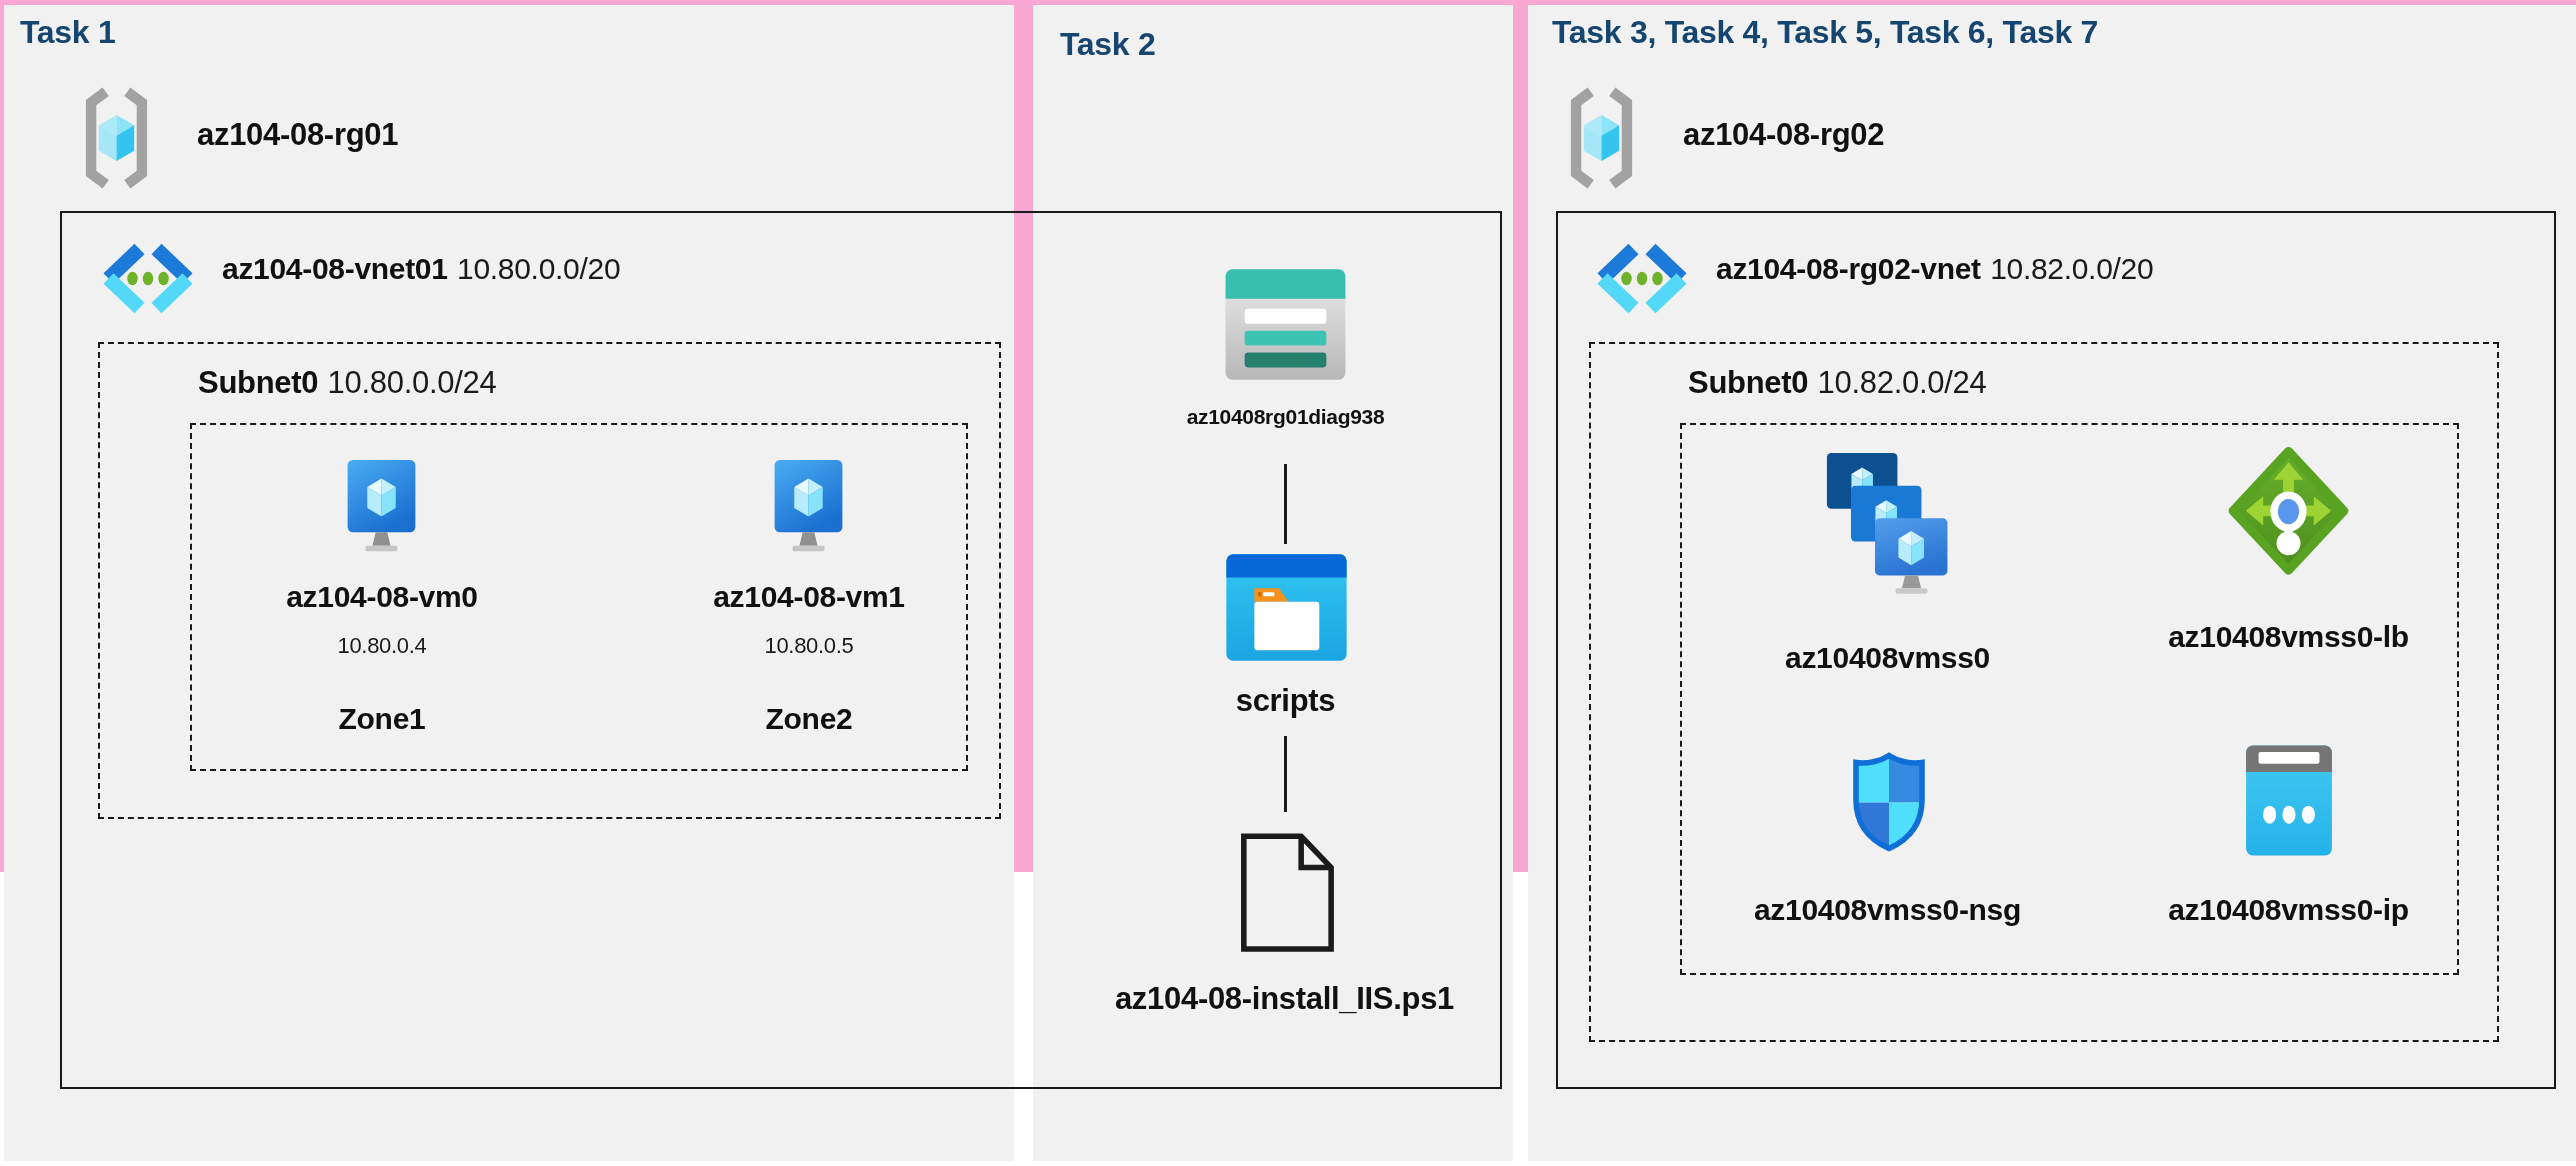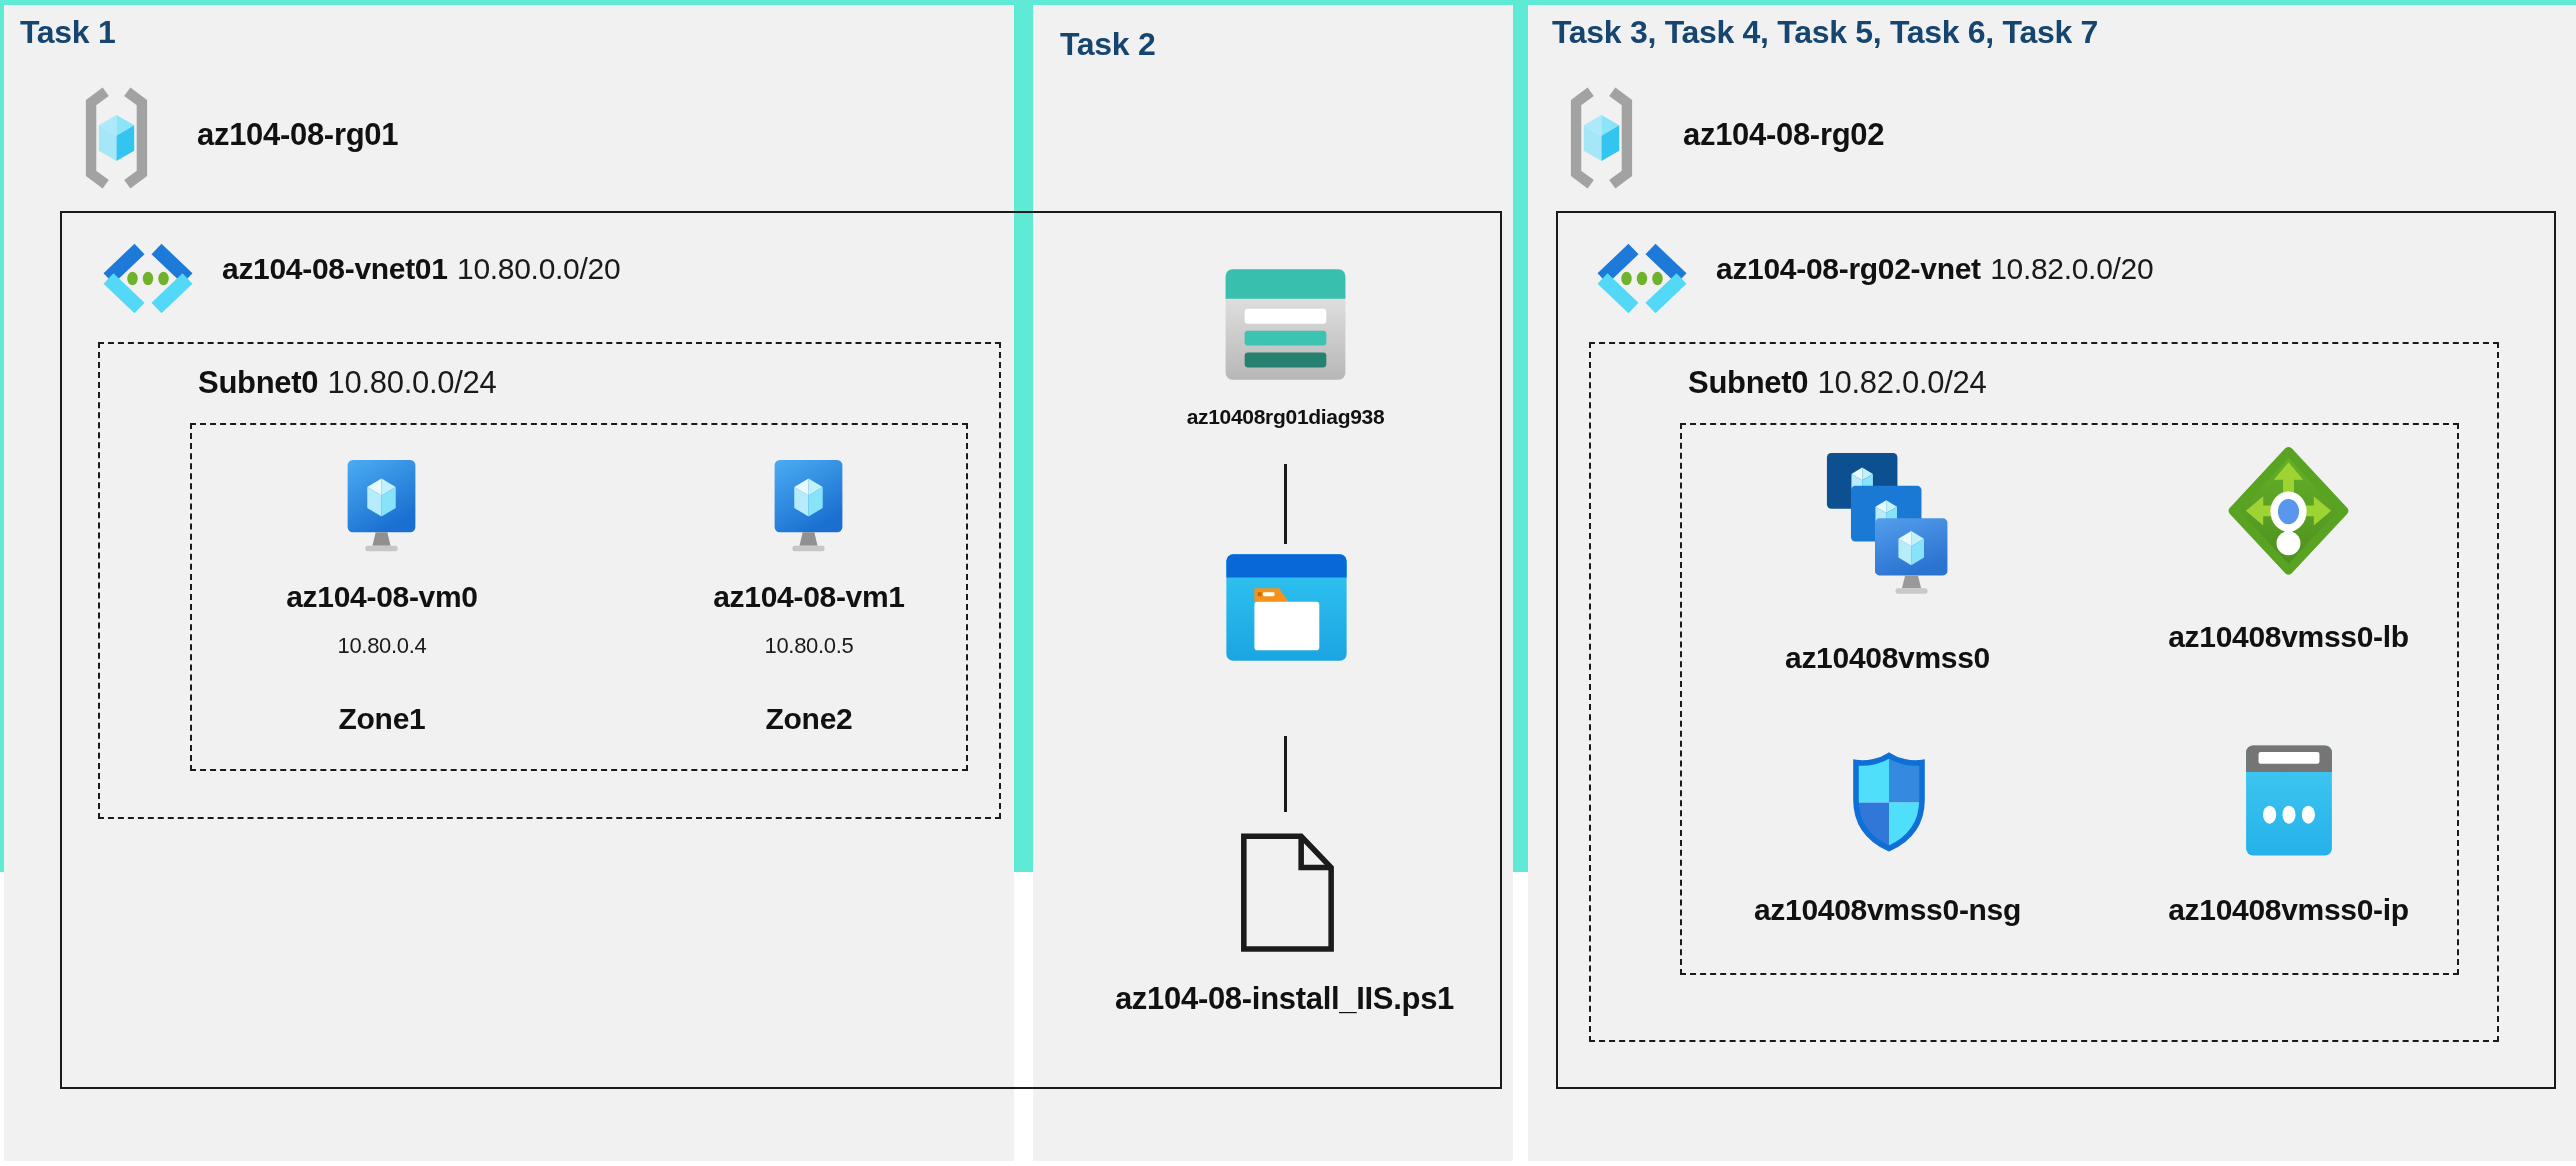--- a/index.html
+++ b/index.html
@@ -1,18 +1,18 @@
 <!DOCTYPE html>
 <html style="font-size:10.8px"><head>
 <meta charset="utf-8">
 <style>
   * { margin:0; padding:0; box-sizing:border-box; }
   html,body { width:2576px; height:1166px; background:#fff; overflow:hidden;
               font-family:"Liberation Sans", sans-serif; }
-  .canvas { position:absolute; left:0; top:0; width:2576px; height:872px; background:#5eead4; }
+  .canvas { position:absolute; left:0; top:0; width:2576px; height:872px; background:#f9a8d4; }
   .panel { position:absolute; top:5.4px; height:1156px; background:#f1f1f1; }
   .panel-1 { left:4px;    width:1010px; }
   .panel-2 { left:1033px; width:480px;  }
   .panel-3 { left:1528px; width:1048px; }
 
   .task-title { position:absolute; font-size:32px; font-weight:700; color:#164570; letter-spacing:-0.3px; }
   .title-1 { left:20px;   top:13.5px; }
   .title-2 { left:1060px; top:26px; }
   .title-3 { left:1552px; top:13.5px; }
 
@@ -214,20 +214,21 @@
   <div class="icon folder-icon">
     <svg viewBox="0 0 18 16">
       <rect x="0.2" y="0.2" width="17.6" height="15.6" rx="1" fill="url(#gFold)"></rect>
       <path d="M1.2 0.2 h15.6 a1 1 0 0 1 1 1 v2.4 h-17.6 v-2.4 a1 1 0 0 1 1 -1 z" fill="#0968d8"></path>
       <polygon points="4.3,5.2 7.9,5.2 9.3,7.15 4.3,7.15" fill="#f5921e"></polygon>
       <rect x="4.8" y="5.75" width="0.55" height="0.6" fill="#c66a10"></rect>
       <rect x="5.55" y="5.75" width="1.7" height="0.6" rx="0.2" fill="#ffffff"></rect>
       <rect x="4.3" y="7.15" width="9.5" height="7.1" rx="0.45" fill="#ffffff"></rect>
     </svg>
   </div>
+  <div class="cl scripts-label">scripts</div>
 
   <div class="conn conn-2"></div>
 
   <div class="icon file-icon">
     <svg viewBox="0 0 15.5 19.5">
       <path d="M1.2 1.2 H10 L14.6 6 V18.5 H1.2 Z" fill="#f1f1f1" stroke="#1b1b1b" stroke-width="0.85"></path>
       <path d="M10 1.2 V6 H14.6" fill="none" stroke="#1b1b1b" stroke-width="0.85"></path>
     </svg>
   </div>
   <div class="cl file-label">az104-08-install_IIS.ps1</div>

